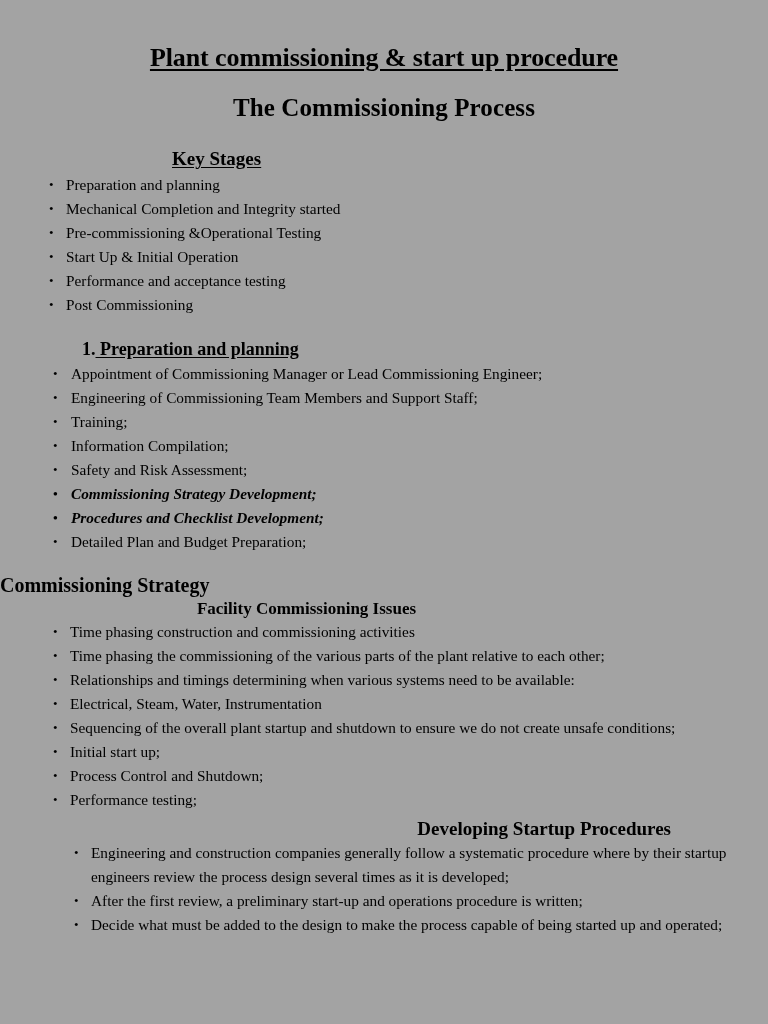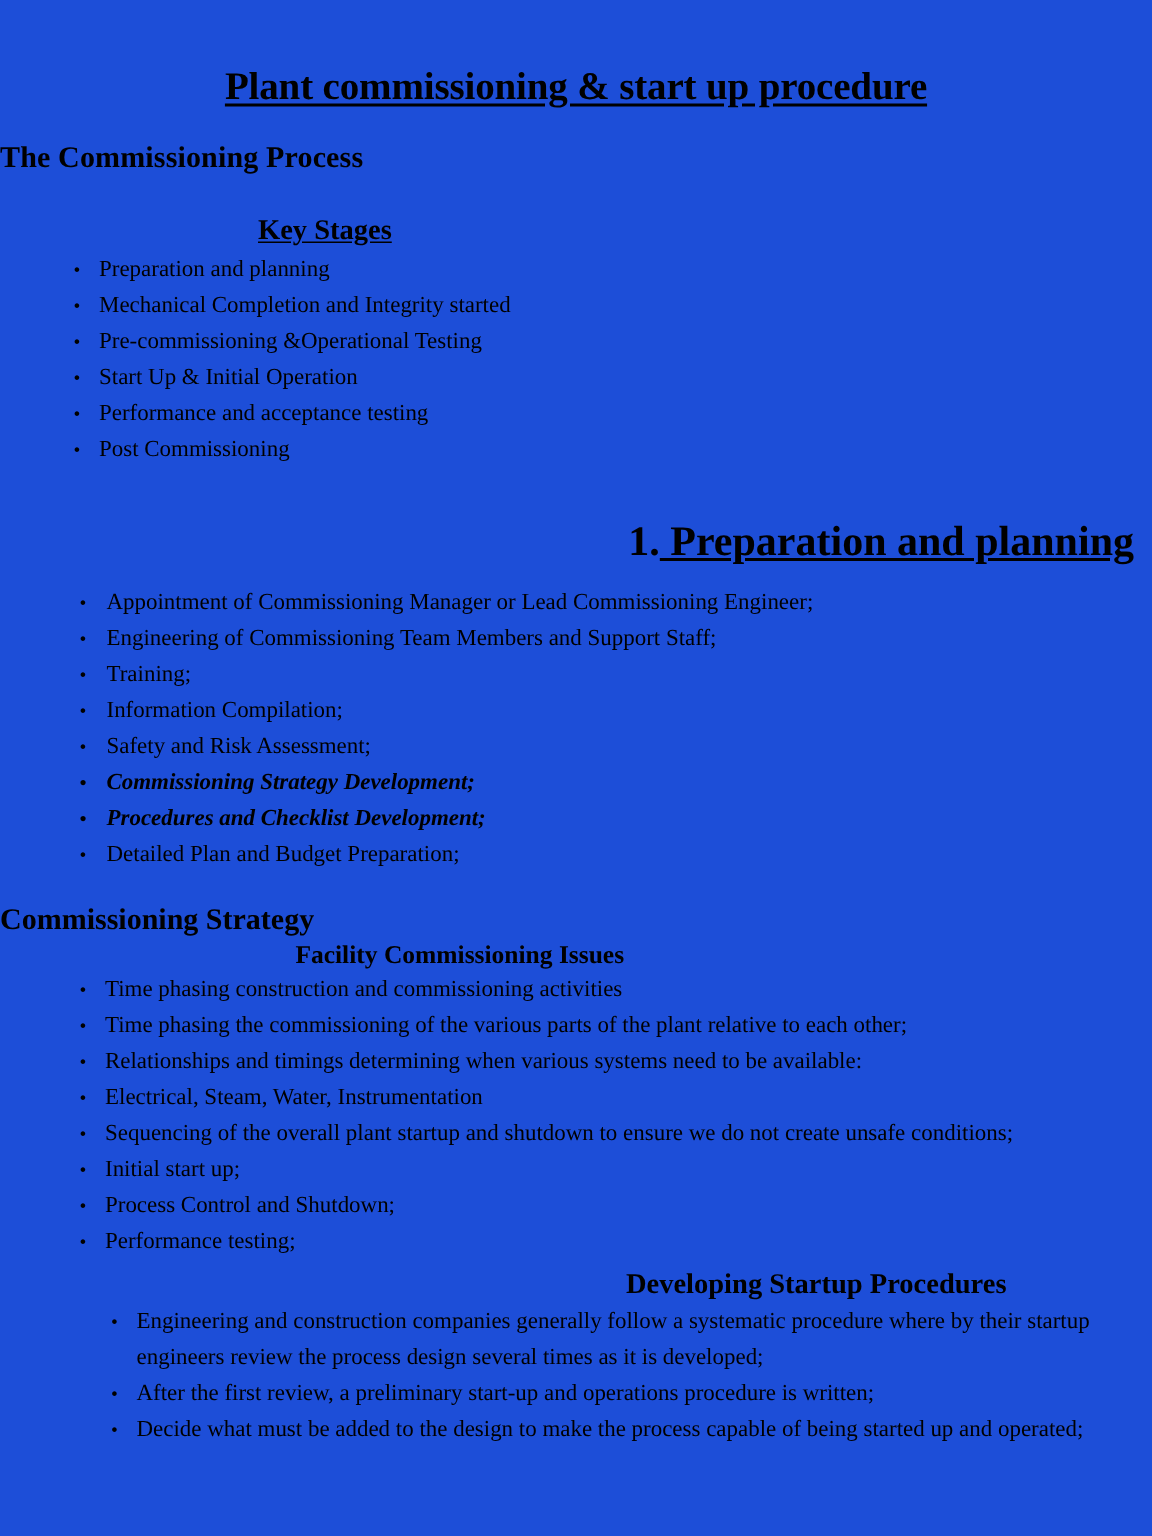--- a/index.html
+++ b/index.html
@@ -12,66 +12,66 @@
     height: 1024px;
     font-family: "Liberation Serif", "DejaVu Serif", serif;
     color: #000000;
     overflow: hidden;
     position: relative;
   }
   .page {
     width: 768px;
     height: 1024px;
     position: relative;
-    background: #1d4ed8;
+    background: #a3a3a3;
   }
 
   
   .doc-title {
     text-align: center;
     font-size: 26px;
     font-weight: bold;
     line-height: 1.12;
     letter-spacing: -0.1px;
     margin: 0;
     padding: 43px 38px 0 38px;
   }
   .doc-title span.u {
     text-decoration: underline;
     text-underline-offset: 3px;
   }
 
   .doc-subtitle {
-    text-align: left;
-    font-size: 20px;
+    text-align: center;
+    font-size: 25px;
     font-weight: bold;
     margin: 0;
     padding: 22px 0 0 0;
     letter-spacing: 0.1px;
   }
 
   .section-heading-keystages {
     font-size: 19px;
     font-weight: bold;
     margin: 0;
     padding: 26px 0 0 0;
     text-align: left;
     padding-left: 172px;
   }
   .section-heading-keystages span.u {
     text-decoration: underline;
     text-underline-offset: 2px;
   }
 
   .numbered-heading {
-    font-size: 28px;
+    font-size: 18px;
     font-weight: bold;
-    margin: 12px;
+    margin: 0;
     padding: 22px 0 0 82px;
-    text-align: right;
+    text-align: left;
   }
   .numbered-heading .num {
     text-decoration: none;
   }
   .numbered-heading .u {
     text-decoration: underline;
     text-underline-offset: 2px;
   }
 
   .center-heading-lg {

